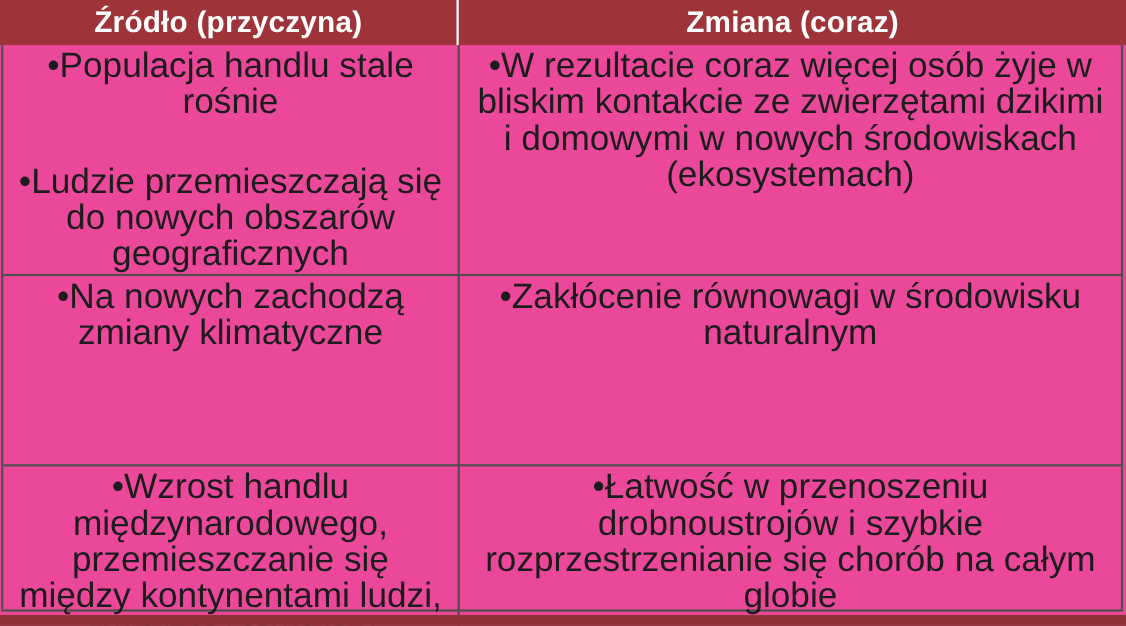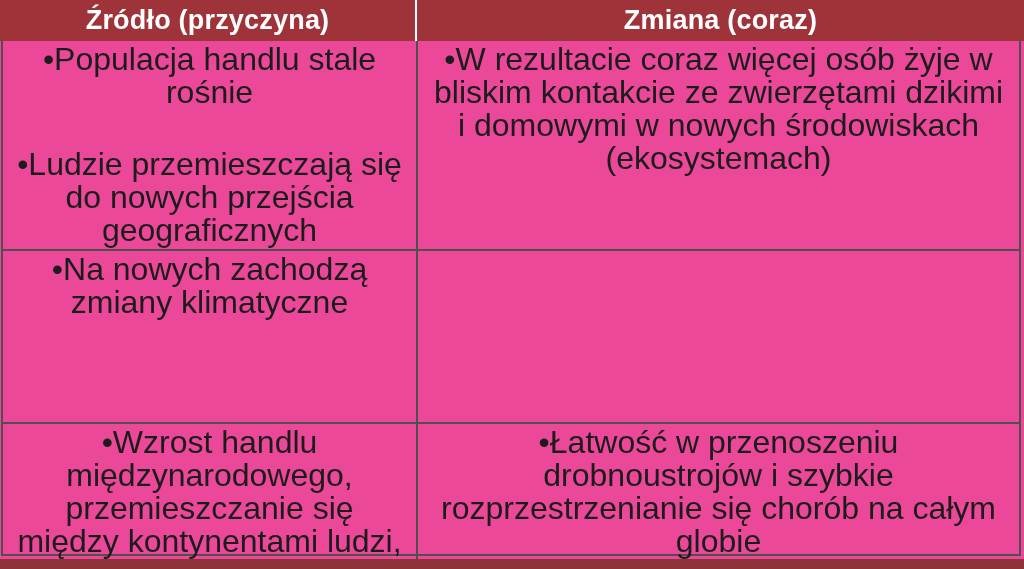--- a/index.html
+++ b/index.html
@@ -75,32 +75,33 @@
   <div class="thead">
     <div class="th th-left">Źródło (przyczyna)</div>
     <div class="th th-right">Zmiana (coraz)</div>
   </div>
 
   <div class="tbody">
 
     <div class="tr tr-0">
       <div class="td td-left">
         <p class="bullet">Populacja handlu stale rośnie</p>
-        <p class="bullet">Ludzie przemieszczają się do nowych przejścia geograficznych</p>
+        <p class="bullet">Ludzie przemieszczają się do nowych obszarów geograficznych</p>
       </div>
       <div class="td td-right">
         <p class="bullet">W rezultacie coraz więcej osób żyje w bliskim kontakcie ze zwierzętami dzikimi i domowymi w nowych środowiskach (ekosystemach)</p>
       </div>
     </div>
 
     <div class="tr tr-1">
       <div class="td td-left">
         <p class="bullet">Na nowych zachodzą zmiany klimatyczne</p>
       </div>
       <div class="td td-right">
+        <p class="bullet">Zakłócenie równowagi w środowisku natural­nym</p>
       </div>
     </div>
 
     <div class="tr tr-2">
       <div class="td td-left">
         <p class="bullet">Wzrost handlu międzynarodo­wego, przemieszczanie się między kontynentami ludzi, zwierząt i towarów</p>
       </div>
       <div class="td td-right">
         <p class="bullet">Łatwość w przenoszeniu drobnoustrojów i szybkie rozprzestrzenianie się chorób na całym globie</p>
       </div>

